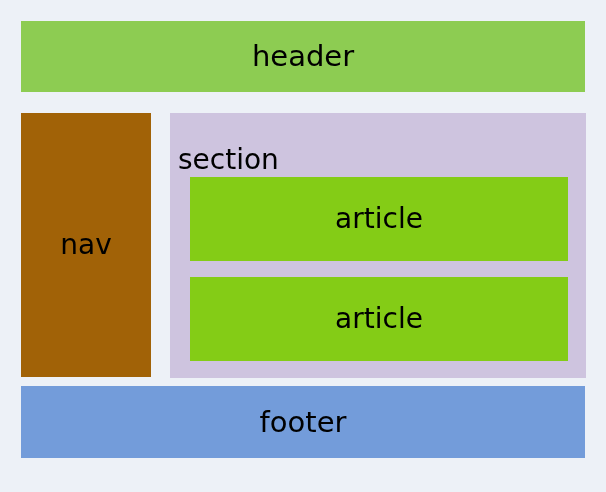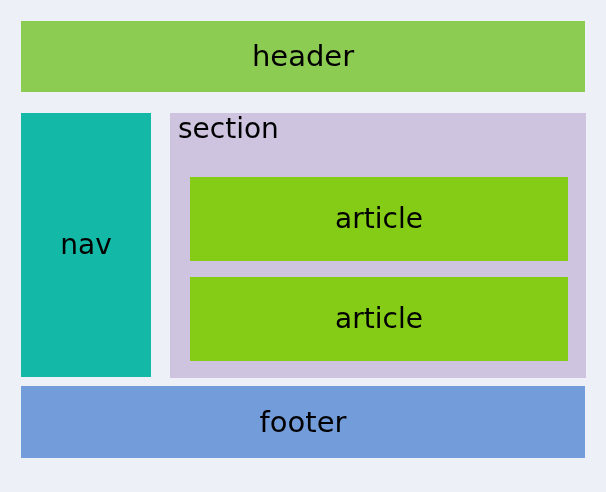--- a/index.html
+++ b/index.html
@@ -45,41 +45,41 @@
   .header .label {
     font-size: 29px;
   }
 
   
   .nav {
     left: 21px;
     top: 113px;
     width: 130px;
     height: 264px;
-    background: #14b8a6;
+    background: #a16207;
     display: flex;
     align-items: center;
     justify-content: center;
   }
   .nav .label {
     font-size: 28px;
   }
 
   
   .section {
     left: 170px;
     top: 113px;
     width: 416px;
     height: 265px;
     background: #cec4df;
   }
   .section .section-label {
     position: absolute;
     left: 8px;
-    top: 2px;
+    top: 33px;
     font-size: 28px;
     line-height: 1;
   }
 
   
   .article {
     position: absolute;
     box-sizing: border-box;
     left: 20px;
     width: 378px;

